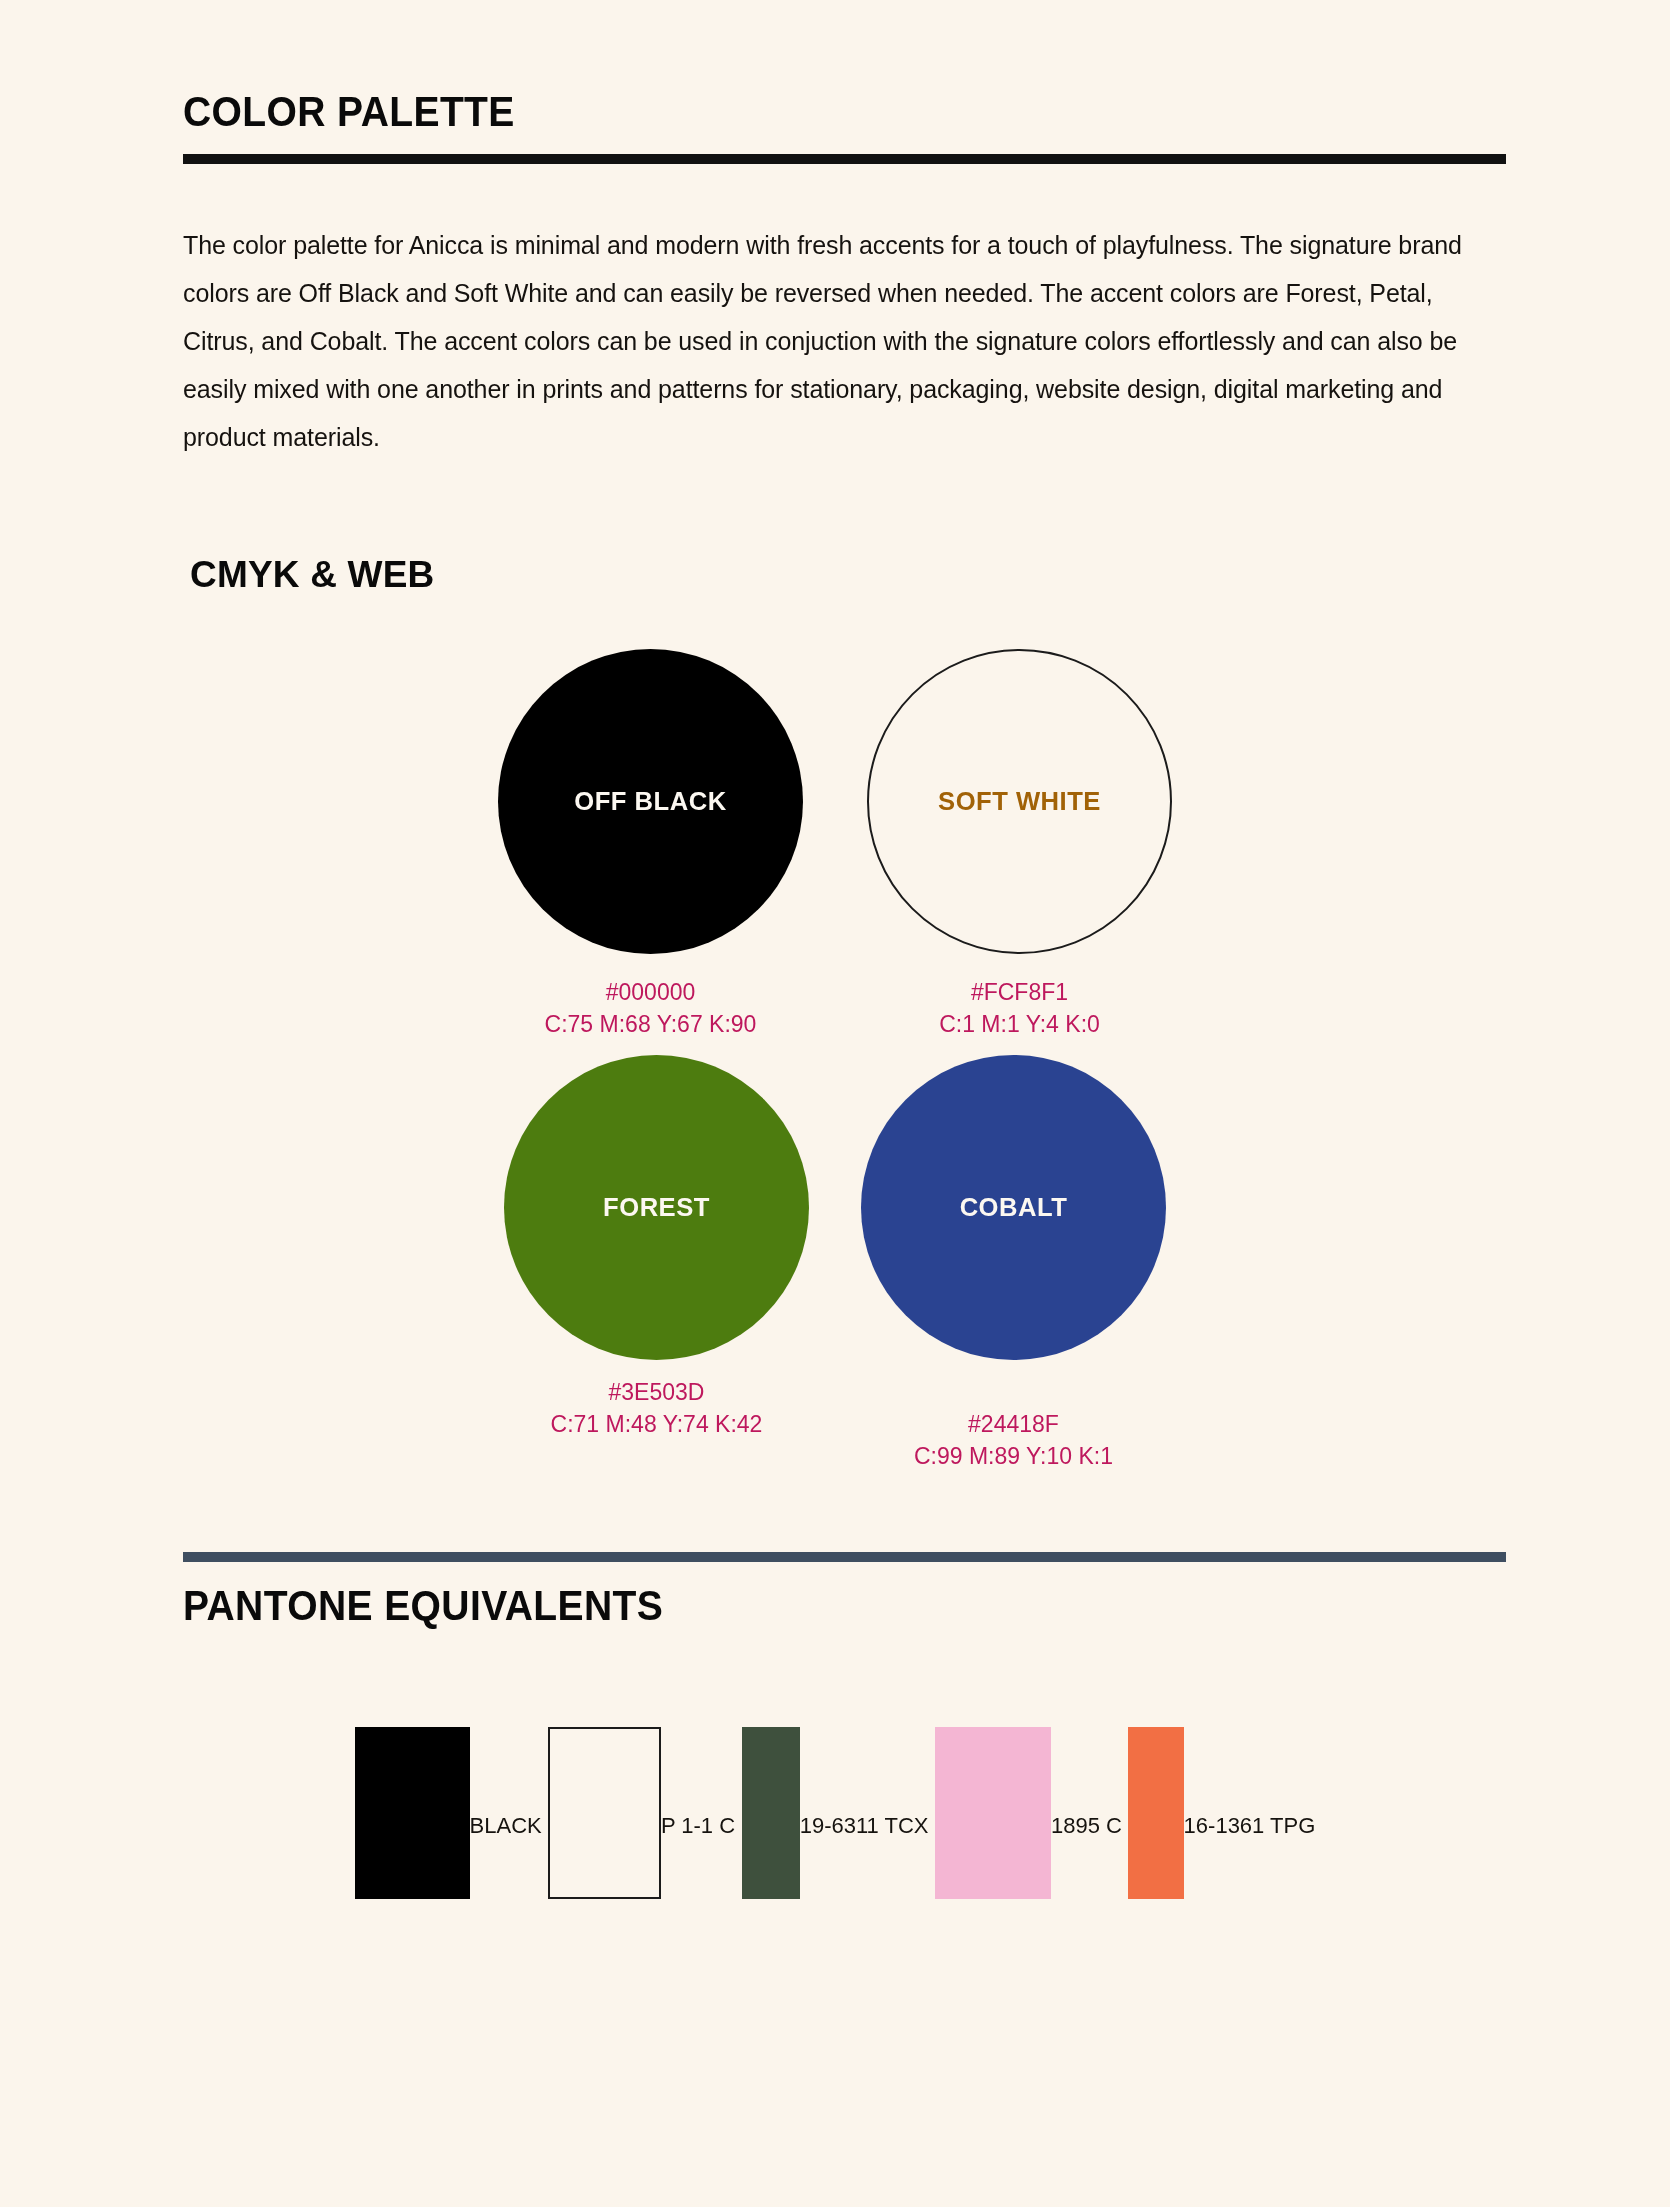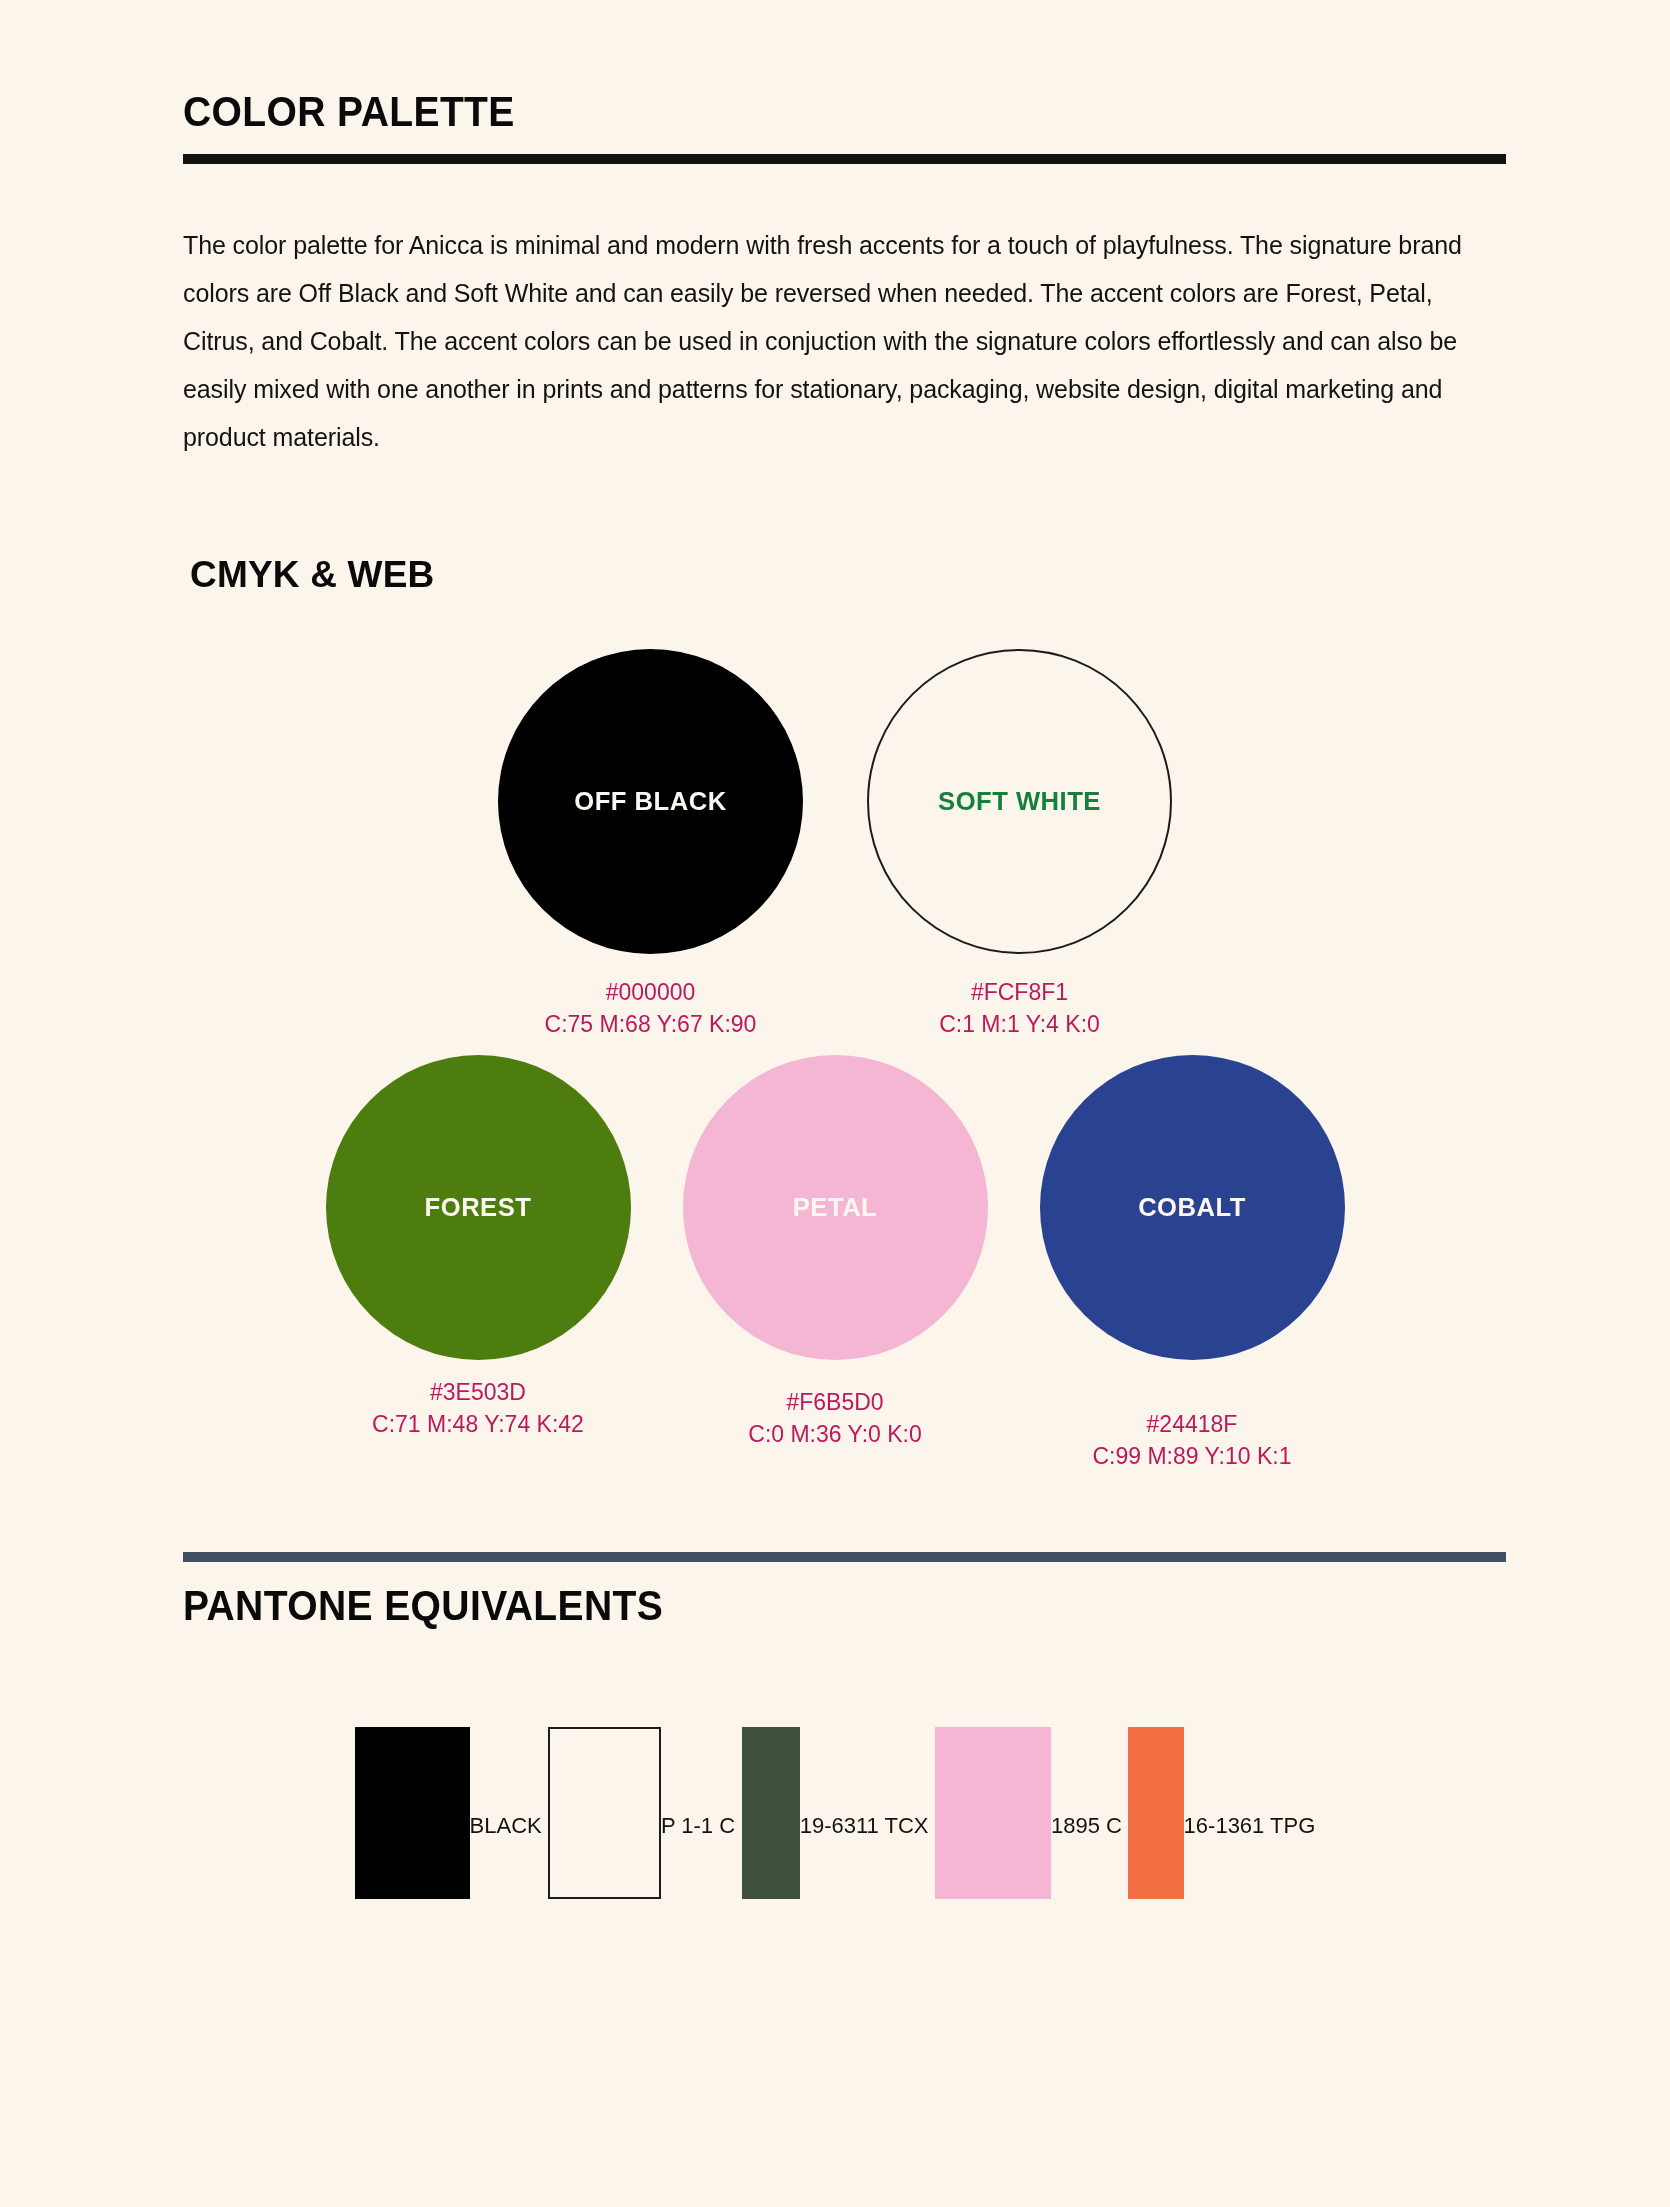--- a/index.html
+++ b/index.html
@@ -118,21 +118,21 @@
     background: #FBF5EC;
   }
 
   .circle-label {
     font-size: 25.6px;
     font-weight: 700;
     letter-spacing: 0.5px;
     text-align: center;
   }
   .label-light { color: #FCF8F1; }
-  .label-dark  { color: #15803d; }
+  .label-dark  { color: #a16207; }
 
   .code-block {
     margin-top: 20px;
     text-align: center;
     font-size: 23px;
     line-height: 32px;
     color: #be185d;
     white-space: nowrap;
   }
   .code-hex { display: block; }
@@ -225,29 +225,20 @@
     <div class="swatch-group" id="grp-forest">
       <div class="circle" style="background:#4d7c0f">
         <span class="circle-label label-light">FOREST</span>
       </div>
       <div class="code-block">
         <span class="code-hex">#3E503D</span>
         <span class="code-cmyk">C:71 M:48 Y:74 K:42</span>
       </div>
     </div>
 
-    <div class="swatch-group" id="grp-petal">
-      <div class="circle" style="background:#F4B6D3">
-        <span class="circle-label label-light">PETAL</span>
-      </div>
-      <div class="code-block">
-        <span class="code-hex">#F6B5D0</span>
-        <span class="code-cmyk">C:0 M:36 Y:0 K:0</span>
-      </div>
-    </div>
 
 
     <div class="swatch-group" id="grp-cobalt">
       <div class="circle" style="background:#2A4391">
         <span class="circle-label label-light">COBALT</span>
       </div>
       <div class="code-block">
         <span class="code-hex">#24418F</span>
         <span class="code-cmyk">C:99 M:89 Y:10 K:1</span>
       </div>

